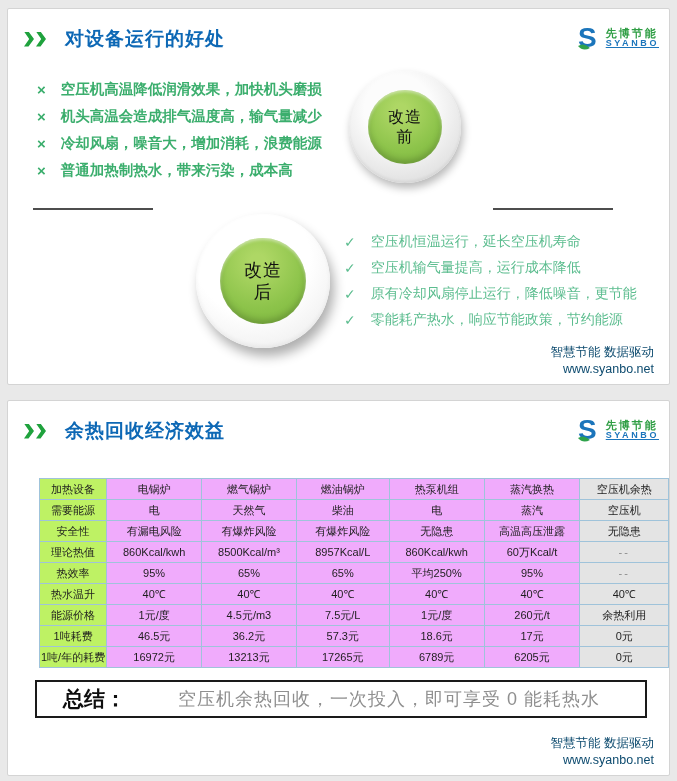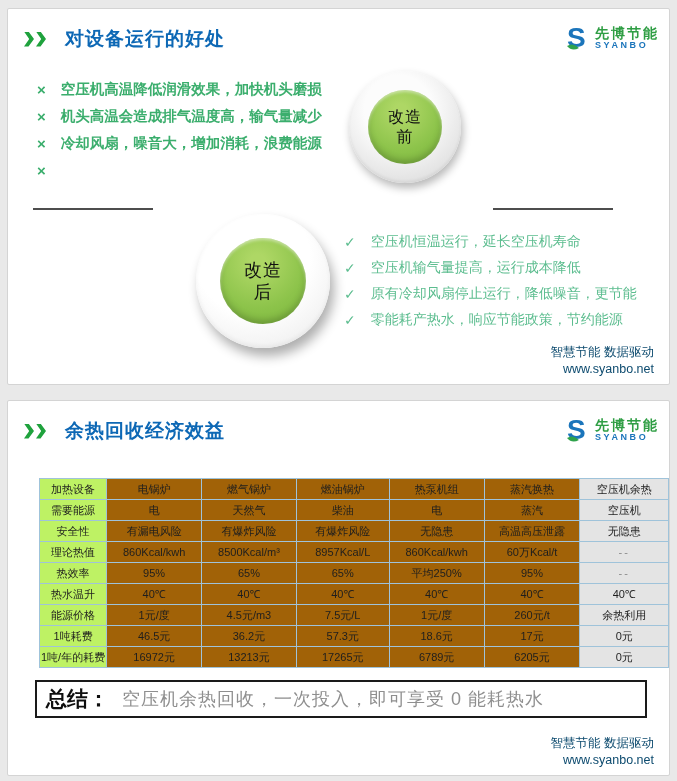--- a/index.html
+++ b/index.html
@@ -24,22 +24,22 @@
   }
   .title-wrap { display:flex; align-items:center; gap:19px; margin-top:7px; }
   .chevrons { display:flex; gap:2px; }
   .chev { display:block; width:10px; height:15px; background:#1fa23d;
           clip-path:polygon(0 0,45% 0,100% 50%,45% 100%,0 100%,52% 50%); }
   .slide-title { color:#0d68b5; font-size:19px; font-weight:bold; letter-spacing:1px; }
 
   .logo { display:flex; align-items:center; gap:3px; margin-top:4px; }
   .logo-mark { display:block; }
   .logo-text { display:flex; flex-direction:column; line-height:1.05; }
-  .logo-cn { color:#2f9e44; font-size:14px; font-weight:bold; letter-spacing:2px; }
-  .logo-en { color:#1b75bb; font-size:9px;  font-weight:bold; letter-spacing:2.6px; }
+  .logo-cn { color:#2f9e44; font-size:11px; font-weight:bold; letter-spacing:2px; }
+  .logo-en { color:#1b75bb; font-size:9px;  font-weight:bold; letter-spacing:2.6px;text-decoration:underline; }
 
   
   .list { list-style:none; position:absolute; }
   .item { display:flex; align-items:center; gap:15px; }
   .cons { top:67px; left:29px; }
   .cons .item { height:27px; color:#3bae6d; font-size:14.5px; font-weight:bold; }
   .cons .marker { font-size:15px; }
   .pros { top:220px; left:336px; }
   .pros .item { height:26px; color:#5cbd8f; font-size:14px; }
   .pros .marker { font-size:14px; }
@@ -77,28 +77,28 @@
                   color:#0c4a6e; font-size:12.5px; line-height:1.35; }
 
   
   .econ-table { position:absolute; left:31px; top:77px;
                 border-collapse:collapse; table-layout:fixed;
                 font-size:11px; border:1px solid #86aecb; }
   .econ-table td { border:1px solid #9fc3da; height:20px; line-height:20px;
                    text-align:center; padding:0 1px; color:#1e1e1e;
                    overflow:hidden; white-space:nowrap; }
   .econ-table td.rowhead { background:#bef264; width:65px; }
-  .econ-table td.yellow  { background:#a16207; width:106px; }
+  .econ-table td.yellow  { background:#f0abfc; width:106px; }
   .econ-table td.gray    { background:#e4e4e4; width:100px; }
   .econ-table td.dash    { color:#8a8a8a; letter-spacing:2px; }
 
   
   .summary { position:absolute; left:27px; top:279px; width:612px; height:38px;
              border:2px solid #1a1a1a; background:#fff;
-             display:flex; align-items:center; padding-left:9px; }
+             display:flex; align-items:center; padding-left:26px;gap:39px; }
   .summary-label { font-size:21px; font-weight:bold; color:#0e0e0e; }
   .summary-text  { font-size:18px; color:#8f8f8f; margin-left:13px; letter-spacing:1px; }
 </style>
 </head>
 <body>
 
 <section class="slide" id="slide1">
 
   <header class="slide-header">
     <div class="title-wrap">
@@ -128,20 +128,21 @@
     <li class="item">
       <span class="marker">×</span>
       <span>机头高温会造成排气温度高，输气量减少</span>
       </li>
     <li class="item">
       <span class="marker">×</span>
       <span>冷却风扇，噪音大，增加消耗，浪费能源</span>
       </li>
     <li class="item">
       <span class="marker">×</span>
+      <span>普通加热制热水，带来污染，成本高</span>
       </li>
   </ul>
 
   <div class="badge" id="badge-before">
     <div class="badge-inner">
       <span>改造</span>
       <span>前</span>
     </div>
   </div>
 

